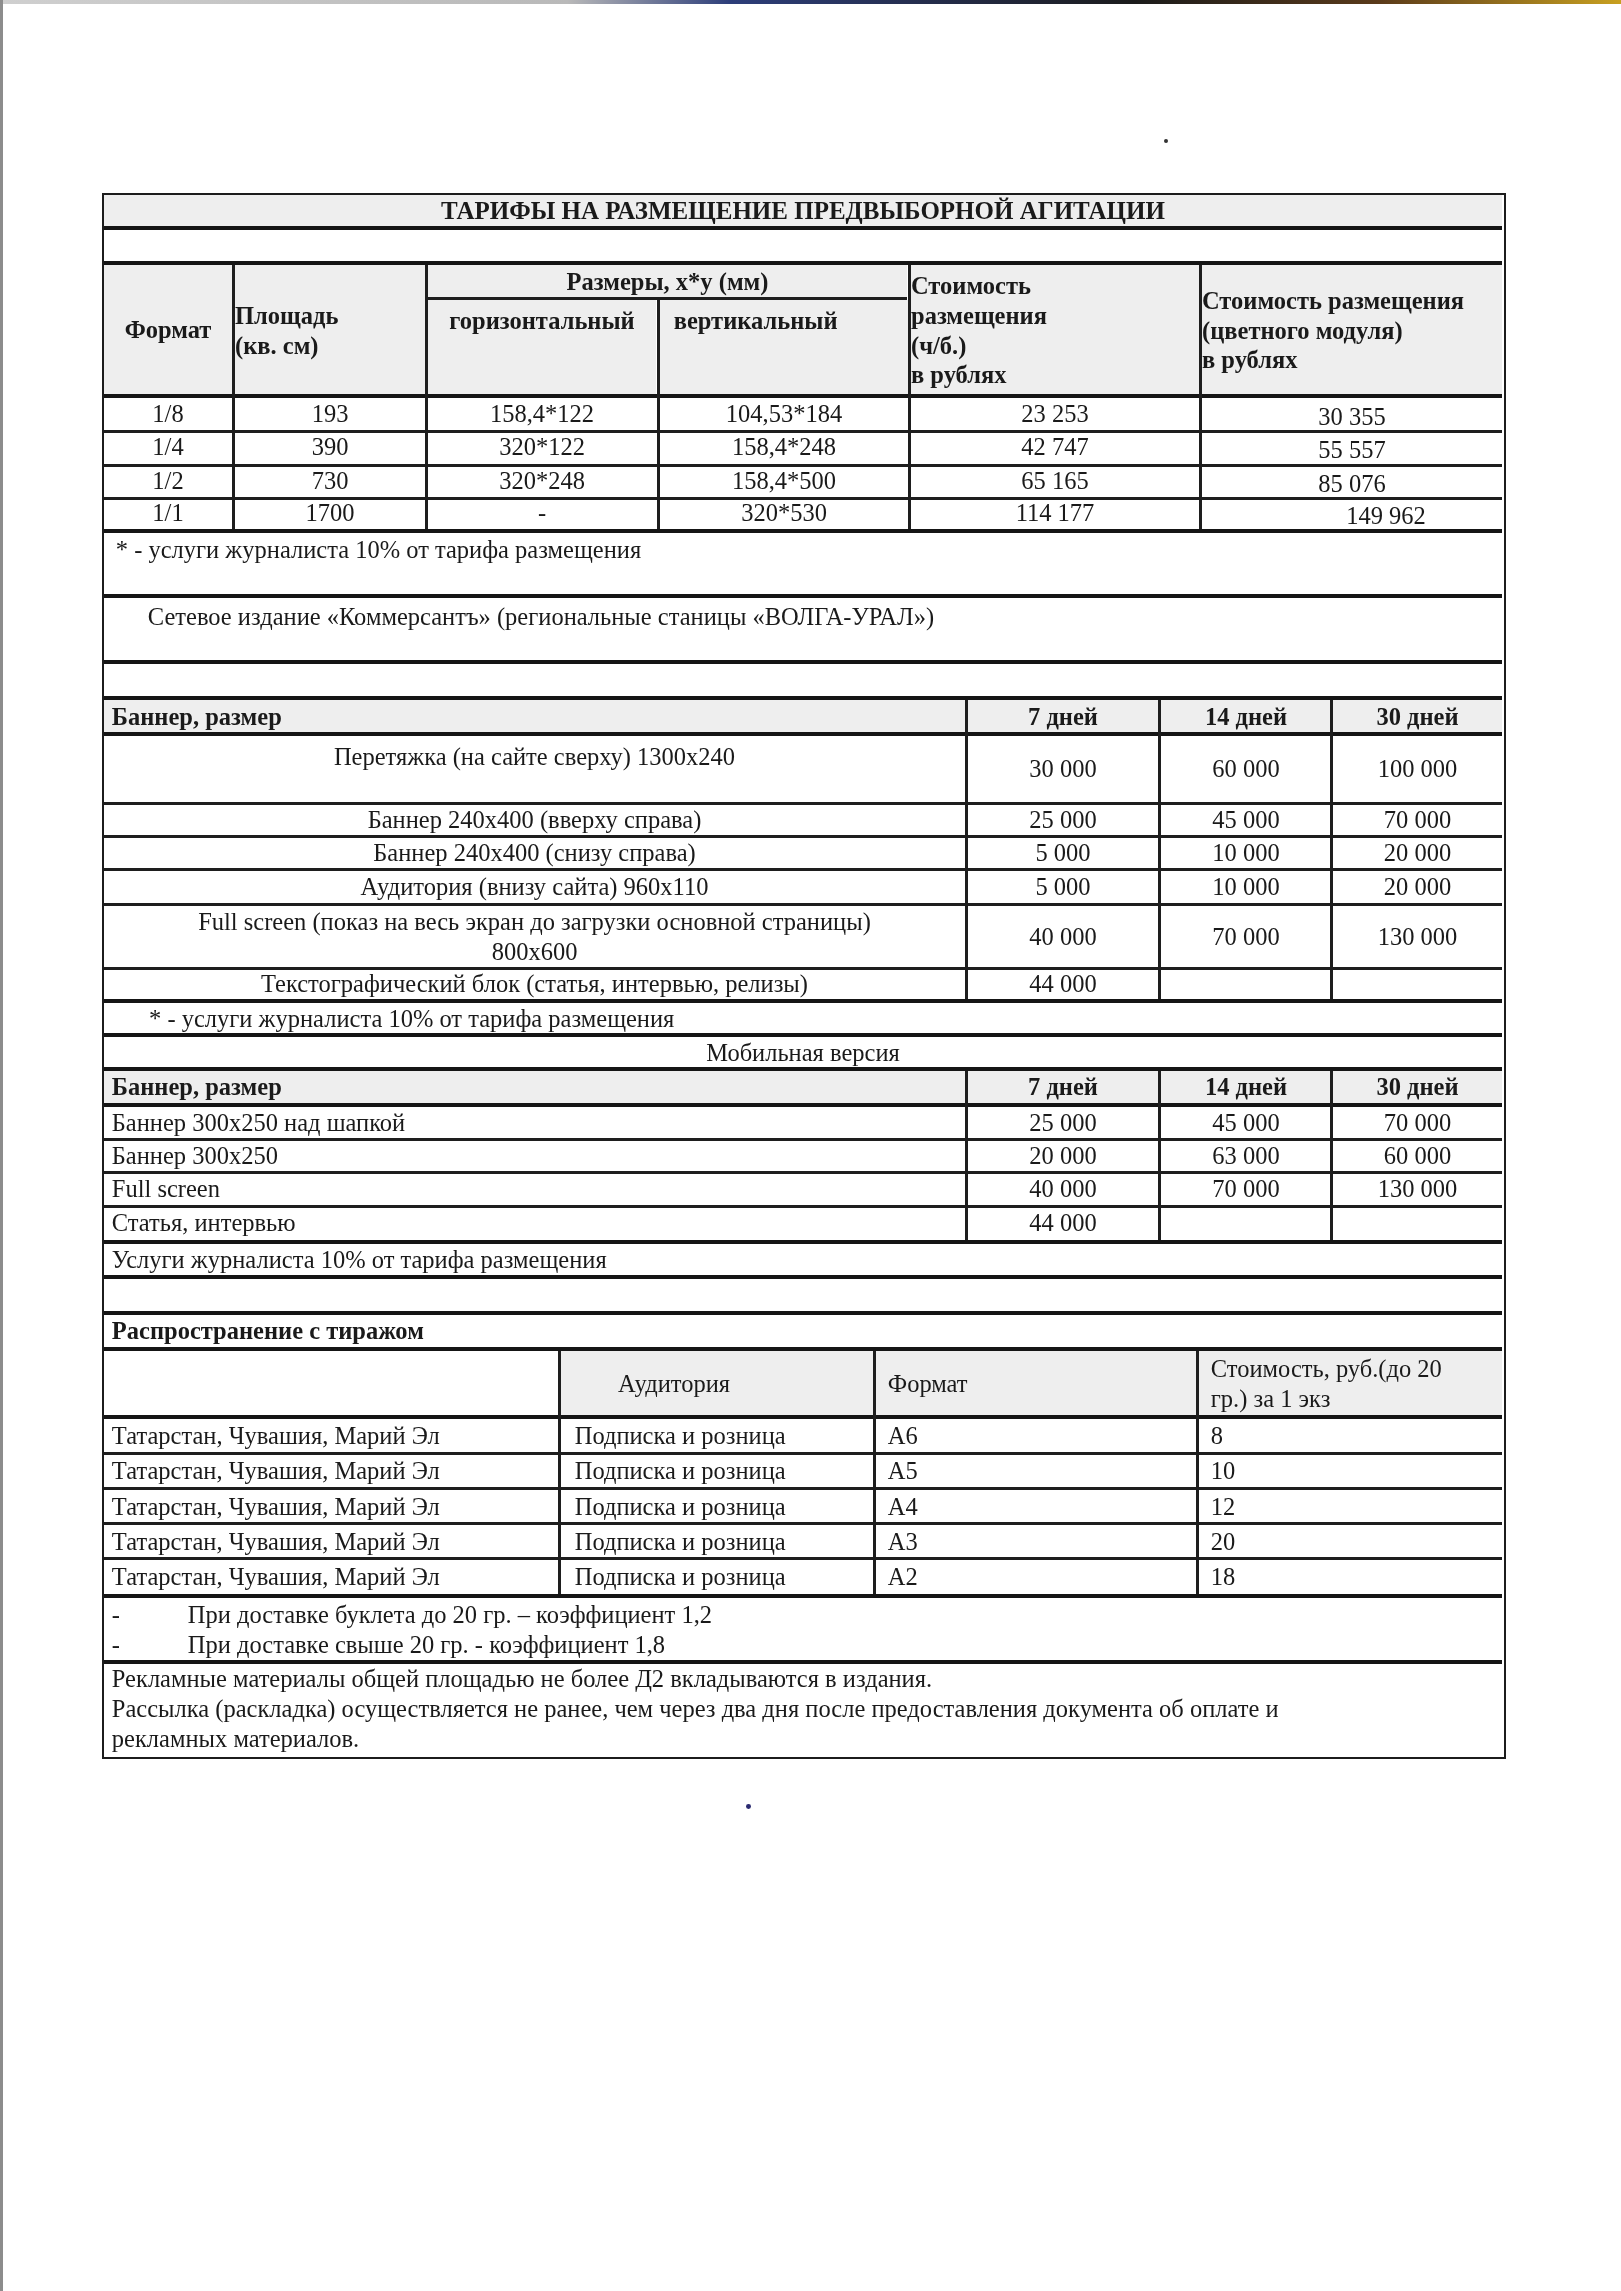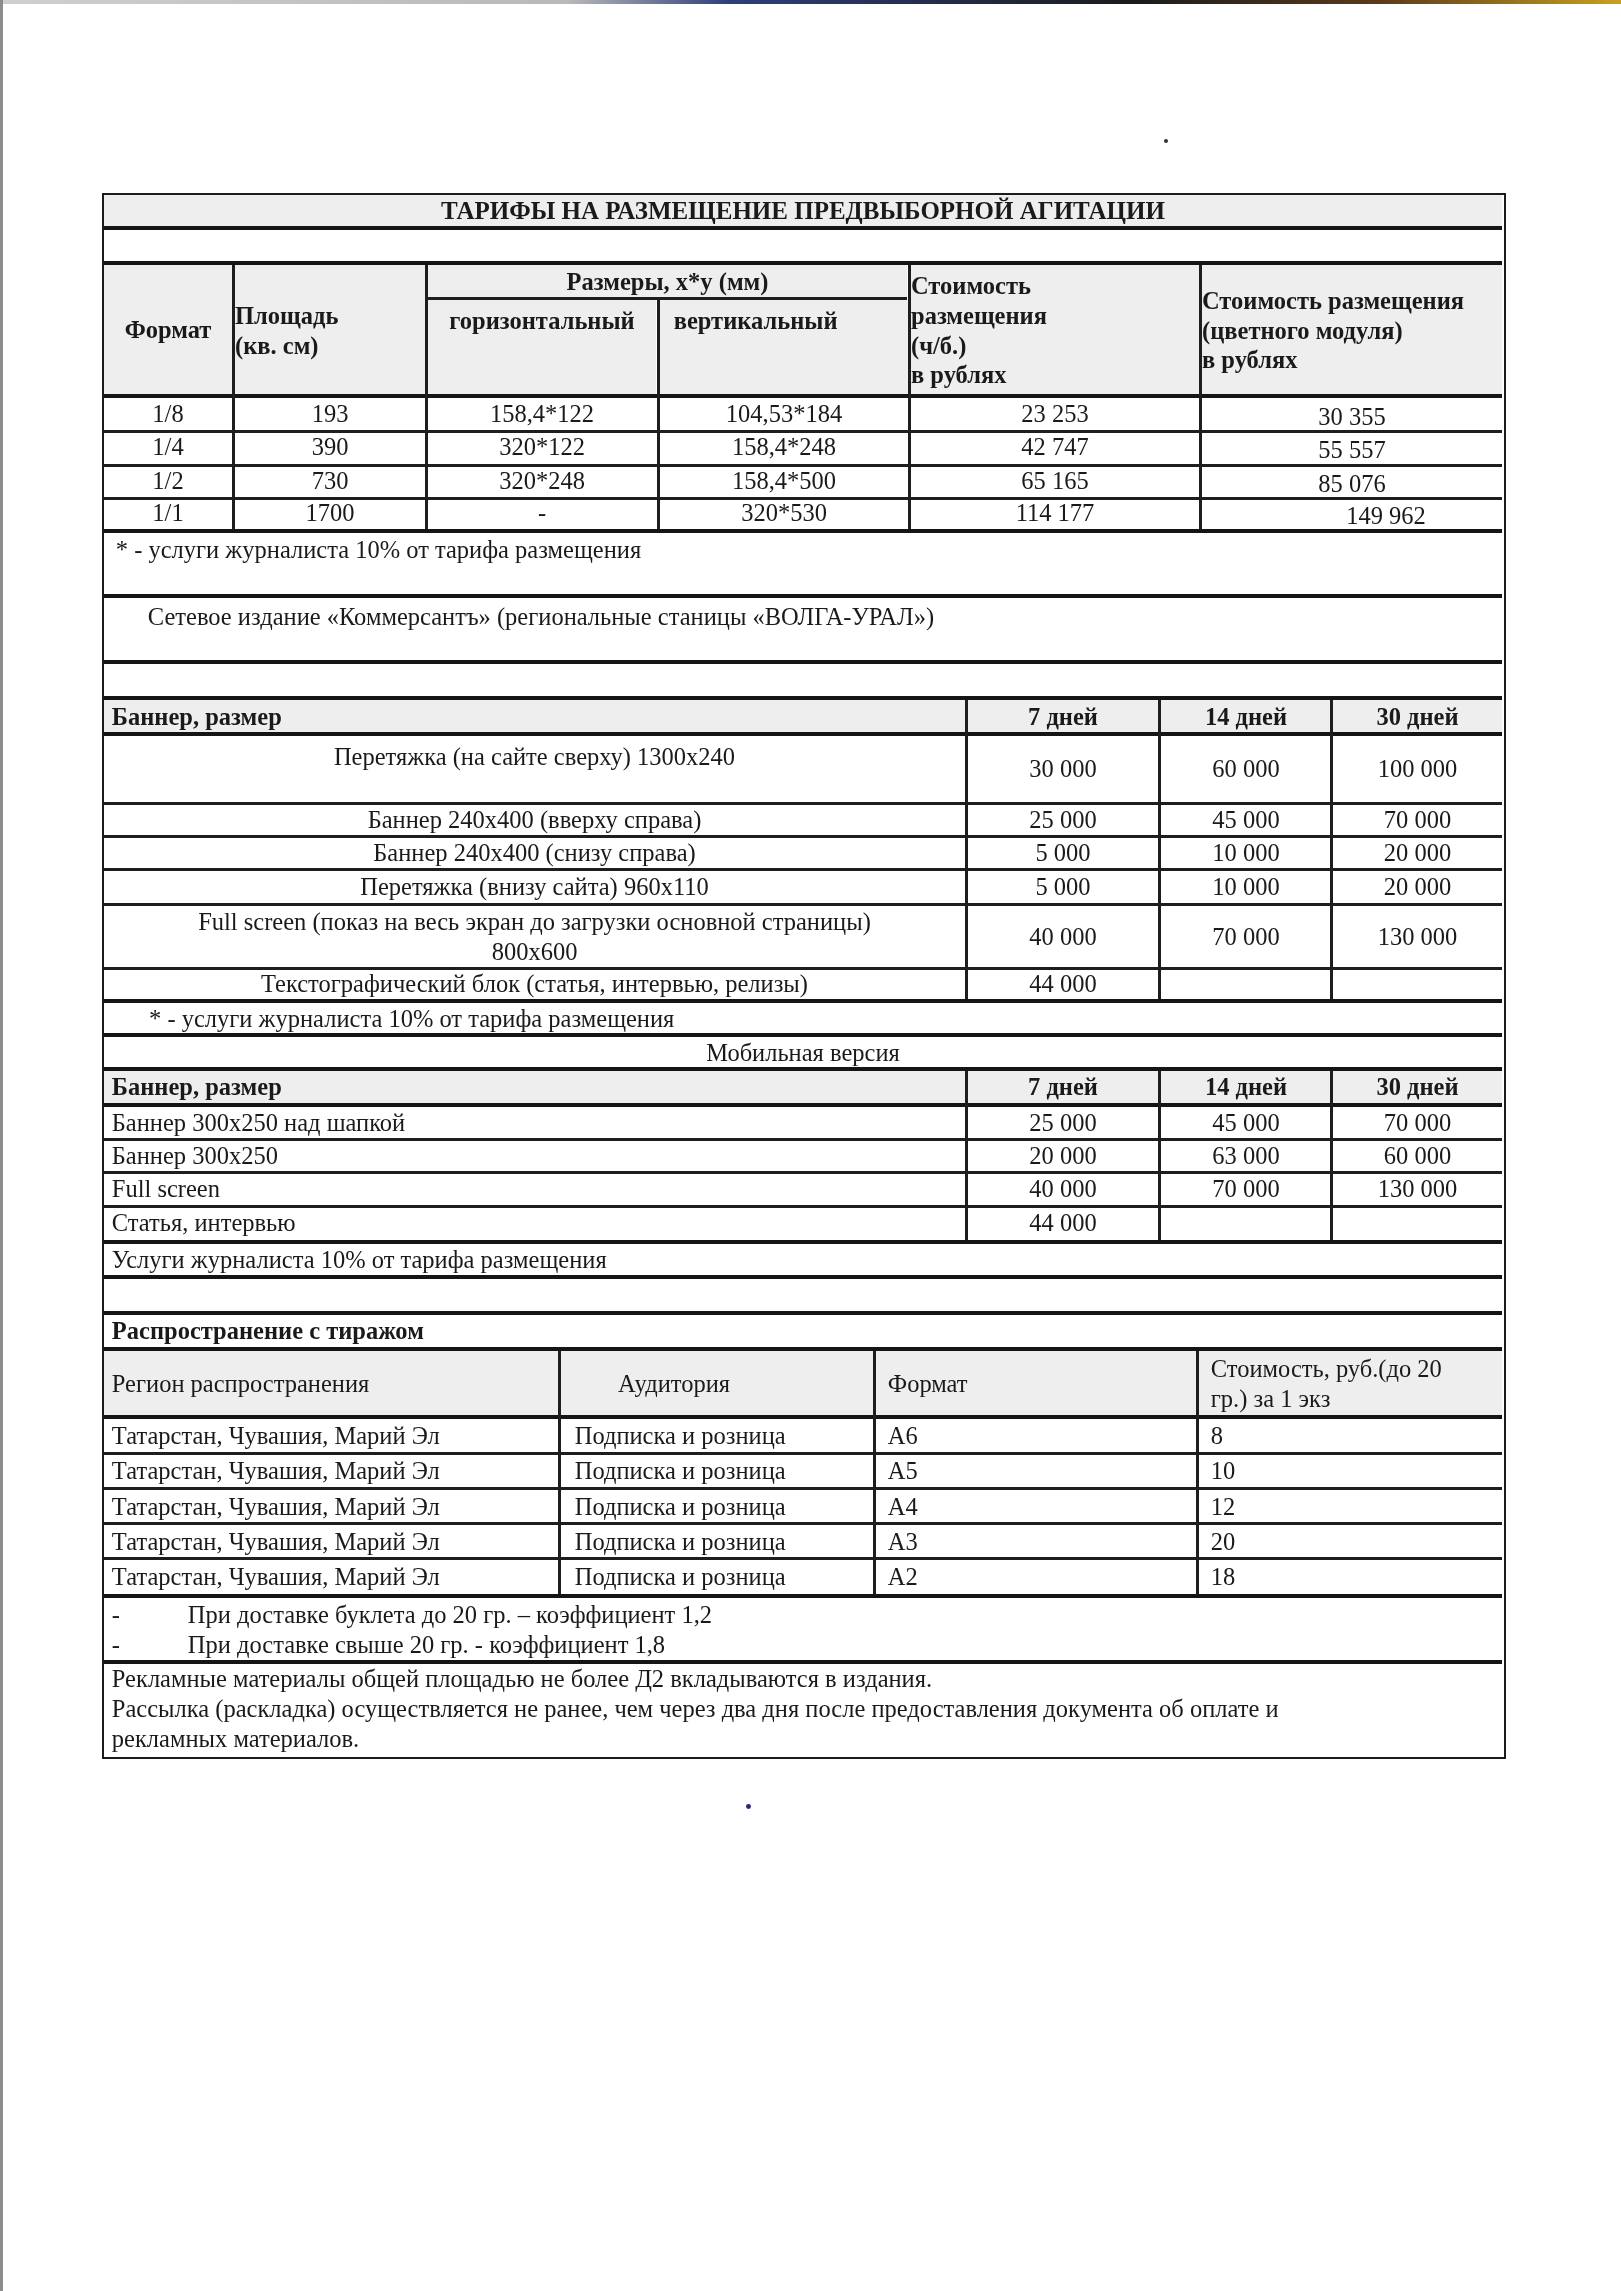--- a/index.html
+++ b/index.html
@@ -152,21 +152,21 @@
       </div>
       <div class="hline" style="left:0px; top:640px; width:1398px;"></div>
       <div class="" style="position:absolute; left:0; top:0;">
         <div class="cell" style="left:0; top:643px; width:861px; height:30px;">Баннер 240х400  (снизу справа)</div>
         <div class="cell" style="left:864px; top:643px; width:190px; height:30px;">5 000</div>
         <div class="cell" style="left:1057px; top:643px; width:170px; height:30px;">10 000</div>
         <div class="cell" style="left:1229px; top:643px; width:169px; height:30px;">20 000</div>
       </div>
       <div class="hline" style="left:0px; top:673px; width:1398px;"></div>
       <div class="" style="position:absolute; left:0; top:0;">
-        <div class="cell" style="left:0; top:676px; width:861px; height:31px;">Перетяжка  (внизу сайта) 960х110</div>
+        <div class="cell" style="left:0; top:676px; width:861px; height:31px;">Аудитория  (внизу сайта) 960х110</div>
         <div class="cell" style="left:864px; top:676px; width:190px; height:31px;">5 000</div>
         <div class="cell" style="left:1057px; top:676px; width:170px; height:31px;">10 000</div>
         <div class="cell" style="left:1229px; top:676px; width:169px; height:31px;">20 000</div>
       </div>
       <div class="hline" style="left:0px; top:708px; width:1398px;"></div>
       <div class="" style="position:absolute; left:0; top:0;">
         <div class="cell multiline" style="left:0; top:711px; width:861px; height:62px;">
           <span>Full screen  (показ на весь экран до загрузки основной страницы)</span>
           <span>800х600</span>
         </div>
@@ -235,21 +235,20 @@
   <div class="vline" style="left:1226px; top:876px; height:171px;"></div>
   <div class="hline thick" style="left:0; top:1045px; width:1398px;"></div>
 
   <div class="cell left" style="left:0; top:1049px; width:1398px; height:32px; padding-left:7.8px;">Услуги журналиста 10% от тарифа размещения</div>
   <div class="hline thick" style="left:0; top:1080px; width:1398px;"></div>
   <div class="hline thick" style="left:0; top:1116px; width:1398px;"></div>
 
   <div class="cell left bold" style="left:0; top:1120px; width:1398px; height:32px; padding-left:7.8px;">Распространение с тиражом</div>
   <div class="hline thick" style="left:0; top:1152px; width:1398px;"></div>
 
-  <div class="cell left shade" style="left:0; top:1156px; width:454px; height:66px; padding-left:7.8px;">Регион распространения</div>
   <div class="cell left shade" style="left:457px; top:1156px; width:313px; height:66px; padding-left:57px;">Аудитория</div>
   <div class="cell left shade" style="left:772px; top:1156px; width:320px; height:66px; padding-left:11.8px;">Формат</div>
   <div class="cell left shade multiline" style="left:1095px; top:1156px; width:303px; height:66px; padding-left:11.8px; align-items:flex-start; justify-content:center;">
     <span>Стоимость, руб.(до 20</span>
     <span>гр.) за 1 экз</span>
   </div>
   <div class="hline thick" style="left:0; top:1220px; width:1398px;"></div>
 
   <div id="distribution-rows">
       <div class="" style="position:absolute; left:0; top:0;">

